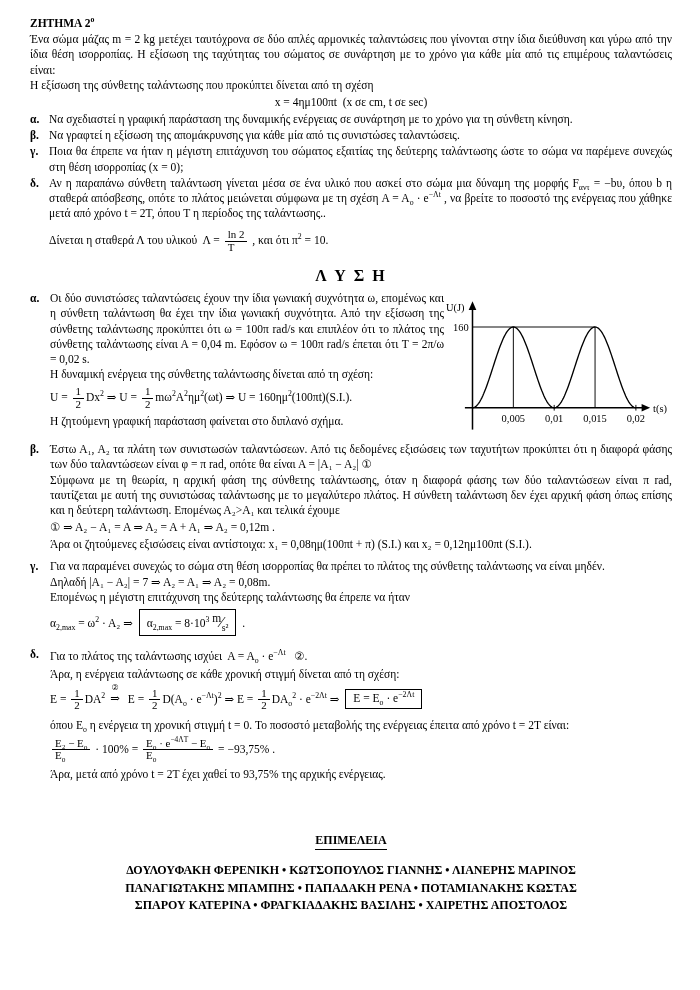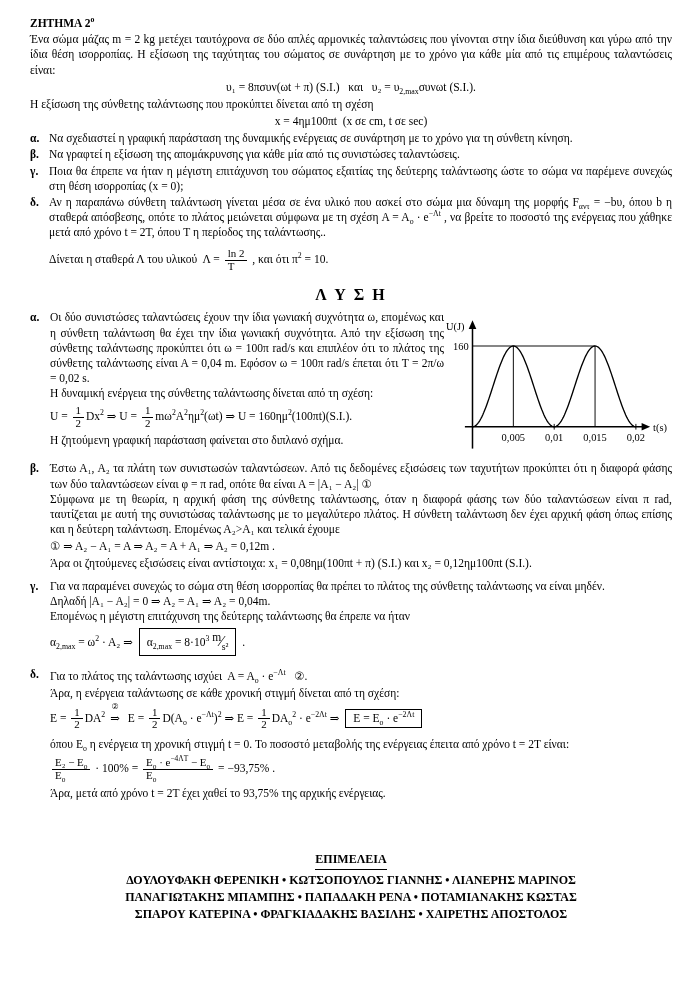--- a/index.html
+++ b/index.html
@@ -36,33 +36,32 @@
   .item-body{flex:1;}
   .given{margin-top:8px;}
   .lysi{text-align:center;font-weight:bold;letter-spacing:2px;margin:12px 0 5px 0;font-size:16px;}
   .sol-row{display:flex;align-items:flex-start;}
   .sol-left{width:428px;}
   .graph-wrap{flex:1;display:flex;justify-content:flex-end;padding-top:4px;}
   .sol-item{display:flex;margin-top:7px;}
   .sol-label{flex:none;width:20px;font-weight:bold;}
   .sol-body{flex:1;}
   .footer{margin-top:50px;text-align:center;font-weight:bold;font-size:12px;line-height:1.45;}
-  .footer-heading{display:inline-block;border-bottom:1px solid #000;margin-bottom:2px;}
+  .footer-heading{display:inline-block;border-bottom:1px solid #000;margin-bottom:12px;}
   svg text{font-family:"Liberation Serif","DejaVu Serif",serif;font-size:11px;fill:#000;}
 </style>
 </head>
 <body>
 
 <div class="page">
 
   <div class="title"><span>ΖΗΤΗΜΑ 2</span><span class="sup">ο</span></div>
 
   <p class="just">Ένα σώμα μάζας m = 2 kg μετέχει ταυτόχρονα σε δύο απλές αρμονικές ταλαντώσεις που γίνονται στην ίδια διεύθυνση και γύρω από την ίδια θέση ισορροπίας. Η εξίσωση της ταχύτητας του σώματος σε συνάρτηση με το χρόνο για κάθε μία από τις επιμέρους ταλαντώσεις είναι:</p>
 
-  <div class="eqline center"><span>υ₁ = 8πσυν(ωt + π) (S.I.)   και   υ₂ = υ</span><span class="sub">2,max</span><span>συνωt (S.I.).</span></div>
 
   <p>Η εξίσωση της σύνθετης ταλάντωσης που προκύπτει δίνεται από τη σχέση</p>
 
   <div class="eqline center">x = 4ημ100πt  (x σε cm, t σε sec)</div>
 
   <div class="item">
     <span class="item-label">α.</span>
     <span class="item-body just"><span>Να σχεδιαστεί η γραφική παράσταση της δυναμικής ενέργειας  σε συνάρτηση με το χρόνο για τη σύνθετη κίνηση.</span></span>
   </div>
   <div class="item">
@@ -129,21 +128,21 @@
       <p class="just">Σύμφωνα με τη θεωρία, η αρχική φάση της σύνθετης ταλάντωσης, όταν η διαφορά φάσης των δύο ταλαντώσεων είναι π rad, ταυτίζεται με αυτή της συνιστώσας ταλάντωσης με το μεγαλύτερο πλάτος. Η σύνθετη ταλάντωση δεν έχει αρχική φάση όπως επίσης  και η δεύτερη ταλάντωση. Επομένως  Α₂&gt;Α₁ και τελικά έχουμε</p>
       <div class="eqline">① ⇒ Α₂ − Α₁ = Α ⇒ Α₂ = Α + Α₁ ⇒ Α₂ = 0,12m .</div>
       <p>Άρα οι ζητούμενες εξισώσεις είναι αντίστοιχα: x₁ = 0,08ημ(100πt + π) (S.I.) και x₂ = 0,12ημ100πt  (S.I.).</p>
     </div>
   </div>
 
   <div class="sol-item">
     <span class="sol-label">γ.</span>
     <div class="sol-body">
       <p class="just">Για να παραμένει συνεχώς το σώμα στη θέση ισορροπίας θα πρέπει το πλάτος της σύνθετης ταλάντωσης να είναι μηδέν.</p>
-      <p>Δηλαδή |Α₁ − Α₂| = 0 ⇒ Α₂ = Α₁ ⇒ Α₂ = 0,04m.</p>
+      <p>Δηλαδή |Α₁ − Α₂| = 7 ⇒ Α₂ = Α₁ ⇒ Α₂ = 0,08m.</p>
       <p>Επομένως η μέγιστη επιτάχυνση της δεύτερης ταλάντωσης θα έπρεπε να ήταν</p>
       <div class="eqline" style="margin:4px 0;"><span>α</span><span class="sub">2,max</span><span> = ω</span><span class="sup">2</span><span> · Α₂ ⇒ </span><span class="eqbox"><span>α</span><span class="sub">2,max</span><span> = 8·10</span><span class="sup">3</span><span> </span><span class="sfrac"><span class="sf-num">m</span><span class="sf-slash">⁄</span><span class="sf-den">s²</span></span></span><span> .</span></div>
     </div>
   </div>
 
   <div class="sol-item">
     <span class="sol-label">δ.</span>
     <div class="sol-body">
       <div class="eqline"><span>Για το πλάτος της ταλάντωσης ισχύει  Α = Α</span><span class="sub">o</span><span> · e</span><span class="sup">−Λt</span><span>   ②.</span></div>
       <p>Άρα, η ενέργεια ταλάντωσης σε κάθε χρονική στιγμή δίνεται από τη σχέση:</p>

